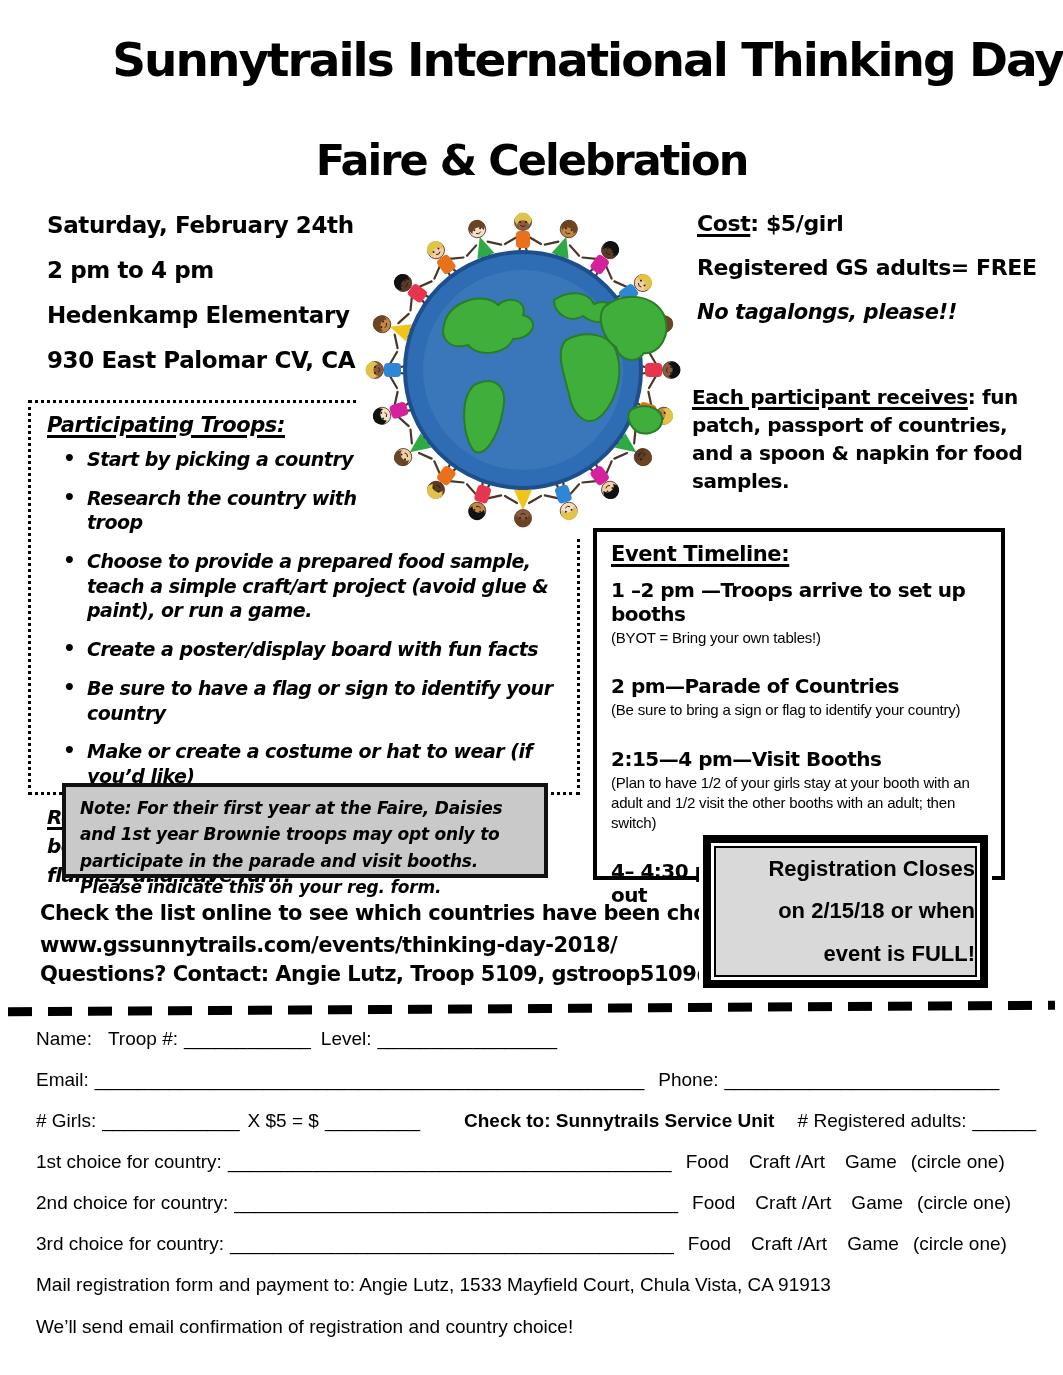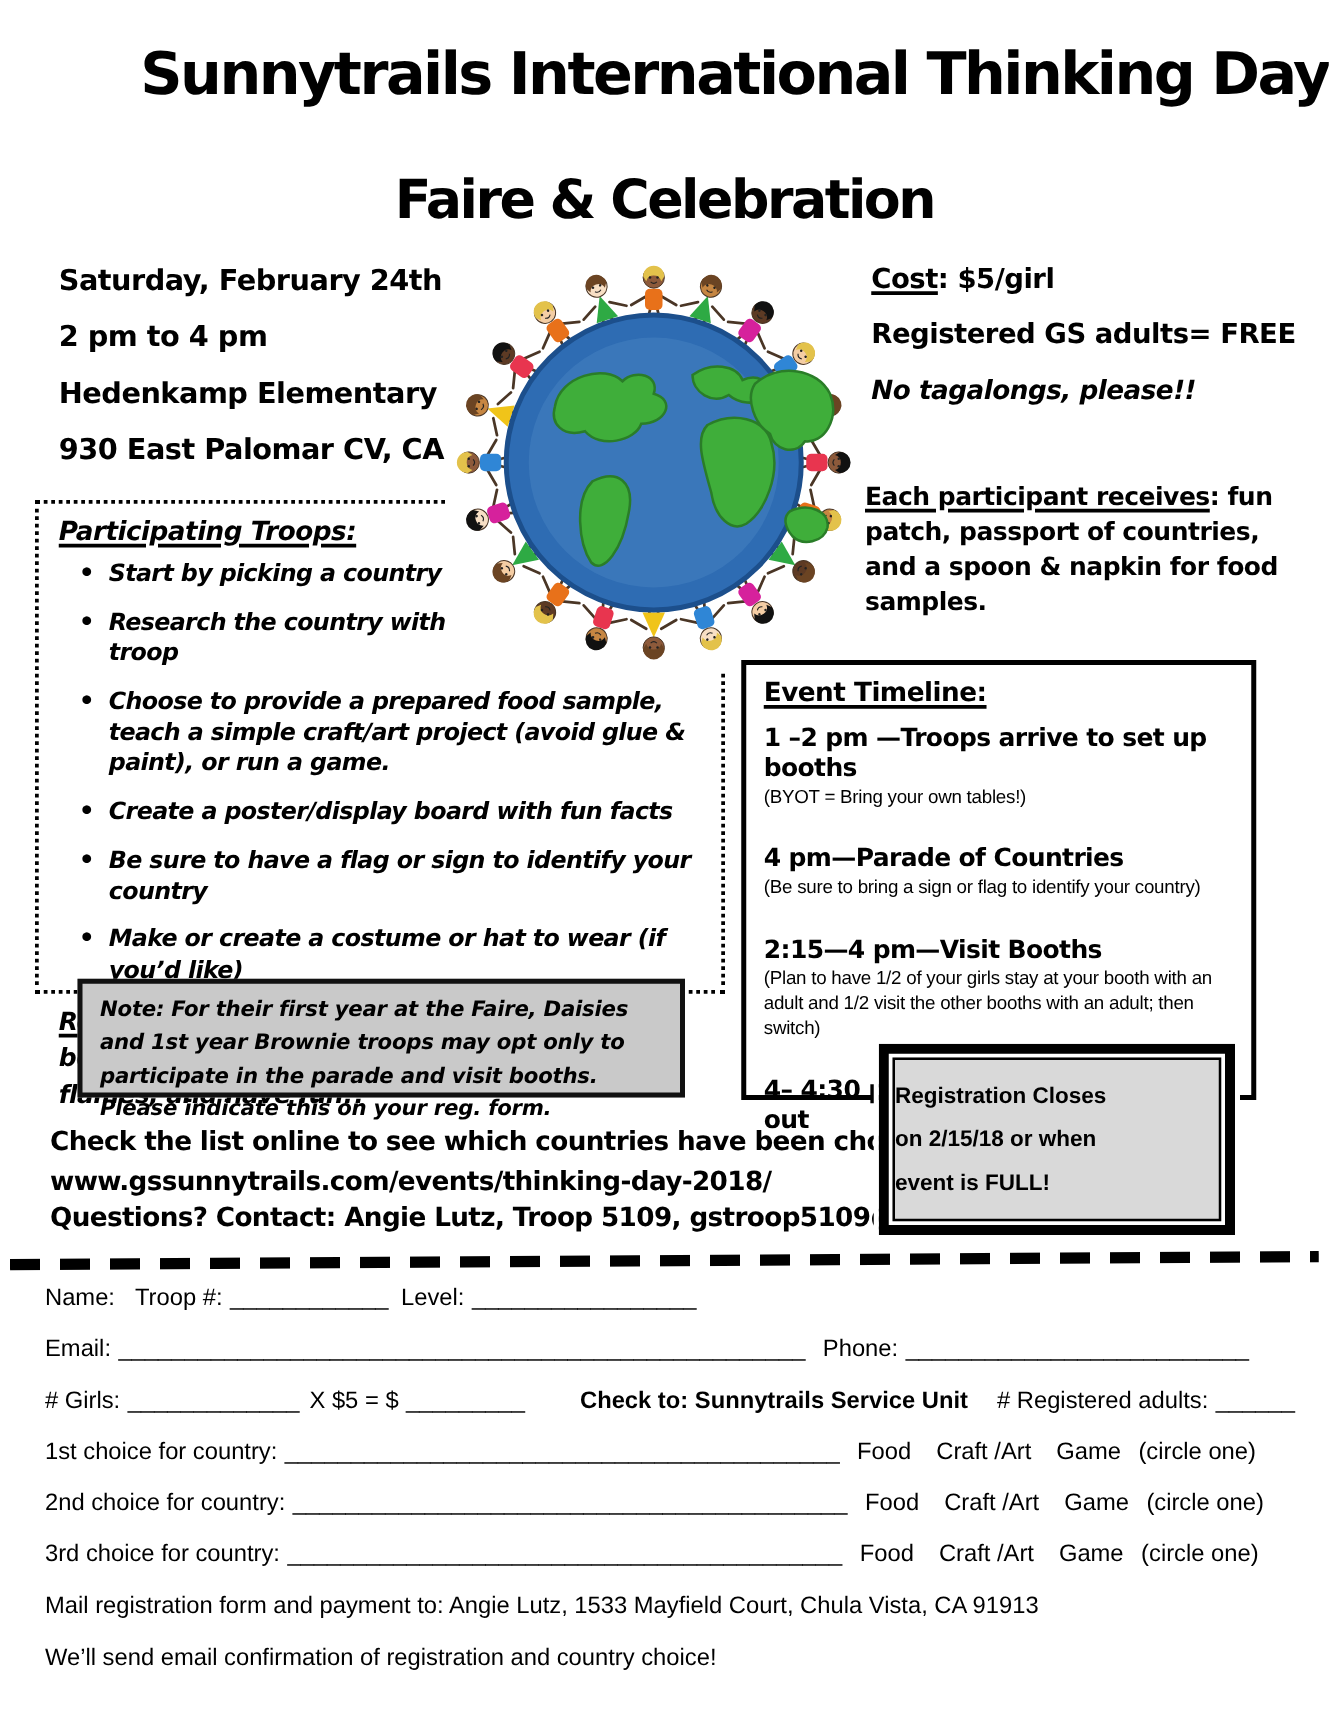--- a/index.html
+++ b/index.html
@@ -47,22 +47,22 @@
   .tl-title { font-size:20px; letter-spacing:-0.5px; font-weight:bold; margin-top:10px; }
   .tl-detail { font-family:"Liberation Sans", sans-serif; font-weight:normal; font-size:15px; line-height:1.35; letter-spacing:-0.2px; margin-top:2px; }
   .tl-gap { height:16px; }
 
   .reg-box {
     left:703px; top:835px; width:285px; height:153px; z-index:6;
     border:8px solid #000; outline:4px solid #fff; background:#fff; padding:3px;
   }
   .reg-inner {
     width:100%; height:100%; background:#d9d9d9; border:2px solid #000;
-    display:flex; flex-direction:column; justify-content:center; text-align:left;
-    font-family:"Liberation Sans", sans-serif; font-weight:bold; font-size:18px; line-height:1.93;
+    display:flex; flex-direction:column; justify-content:center; text-align:right;
+    font-family:"Liberation Sans", sans-serif; font-weight:bold; font-size:22px; line-height:1.93;
   }
 
   .check-block { left:40px; top:897px; font-size:21px; line-height:32px; z-index:4; letter-spacing:-0.5px; }
   .questions  { left:40px; top:962px; font-size:21px; z-index:4; letter-spacing:-0.5px; }
 
   .divider { left:8px; top:1004px; width:1047px; height:9px; z-index:4;
     background:repeating-linear-gradient(90deg,#000 0 24px, transparent 24px 40px);
     transform:rotate(-0.35deg);
   }
 
@@ -334,21 +334,21 @@
 
 <div class="abs note-box">
   <span>Note:  For their first year at the Faire, Daisies and 1st year Brownie troops may opt only to participate in the parade and visit booths. Please indicate this on your reg. form.</span>
 </div>
 
 <div class="abs timeline-box hand">
   <h2 class="u">Event Timeline:</h2>
   <div class="tl-title">1 –2 pm —Troops arrive to set up booths</div>
   <div class="tl-detail">(BYOT = Bring your own tables!)</div>
   <div class="tl-gap"></div>
-  <div class="tl-title">4 pm—Parade of Countries</div>
+  <div class="tl-title">2 pm—Parade of Countries</div>
   <div class="tl-detail">(Be sure to bring a sign or flag to identify your country)</div>
   <div class="tl-gap"></div>
   <div class="tl-title">2:15—4 pm—Visit Booths</div>
   <div class="tl-detail">(Plan to have 1/2 of your girls stay at your booth with an adult and 1/2 visit the other booths with an adult; then switch)</div>
   <div class="tl-gap"></div>
   <div class="tl-title">4– 4:30 pm—Clean up and check out</div>
 </div>
 
 <div class="abs reg-box">
   <div class="reg-inner">

